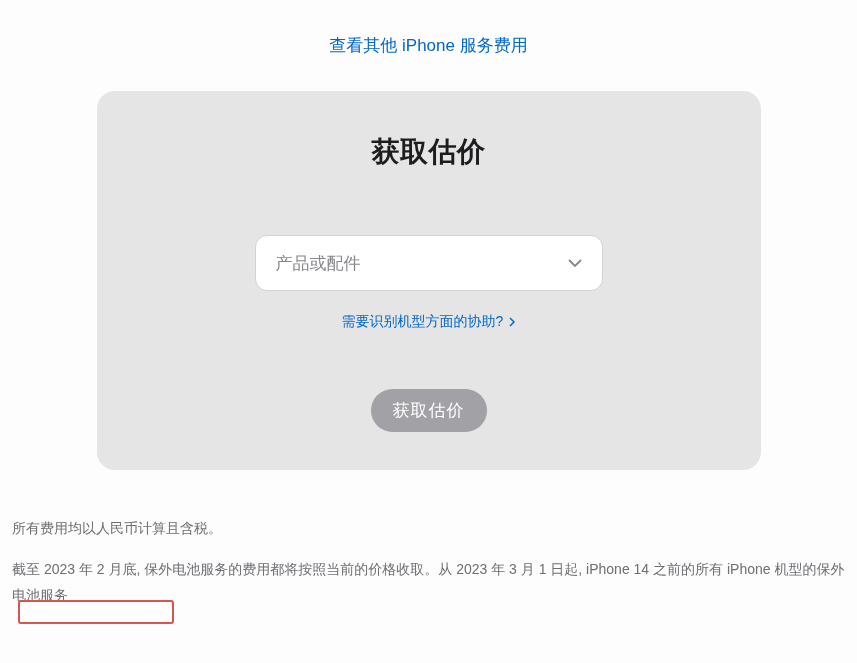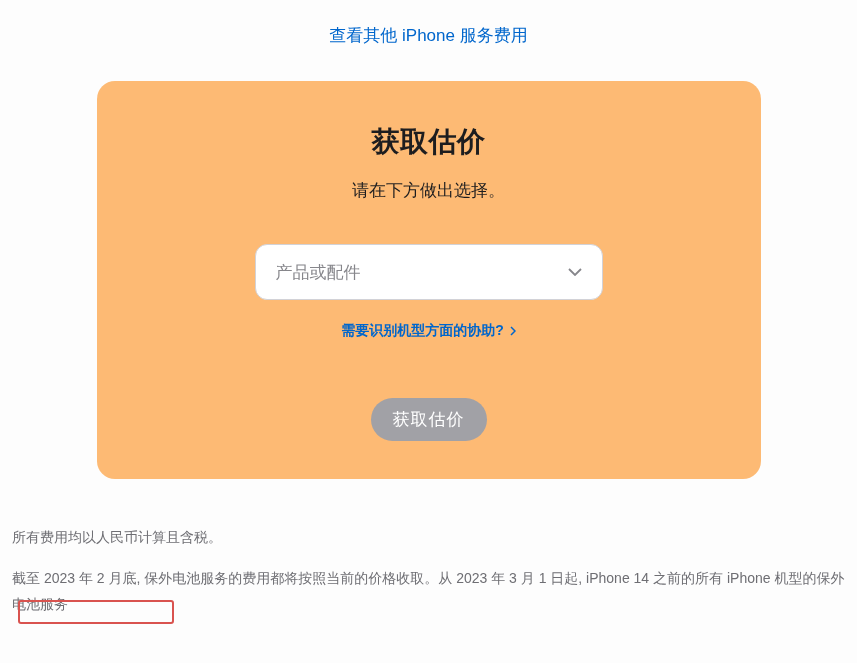--- a/index.html
+++ b/index.html
@@ -11,49 +11,49 @@
       width: 857px;
       height: 663px;
       background: #fdfdfd;
       font-family: -apple-system, BlinkMacSystemFont, "Segoe UI", "PingFang SC", "Microsoft YaHei", sans-serif;
       overflow: hidden;
     }
     .top-link {
       text-align: center;
       color: #0066cc;
       font-size: 17px;
-      padding-top: 24px;
+      padding-top: 34px;
       padding-bottom: 34px;
     }
     .top-link a {
       color: #0066cc;
       text-decoration: none;
       cursor: pointer;
     }
     .card {
       width: 664px;
       margin: 0 auto;
-      background: #fdba74;
+      background: #e5e5e5;
       border-radius: 18px;
       padding: 42px 40px 38px;
       text-align: center;
     }
     .card-title {
       font-size: 28px;
       font-weight: 600;
       color: #1d1d1f;
       letter-spacing: 0.5px;
     }
     .card-subtitle {
       font-size: 17px;
       color: #1d1d1f;
       margin-top: 18px;
     }
     .selects {
-      margin-top: 42px;
+      margin-top: 64px;
     }
     .select-wrap {
       position: relative;
       width: 348px;
       margin: 0 auto 16px;
     }
     .select-box {
       width: 100%;
       height: 56px;
       background: #fff;
@@ -79,21 +79,20 @@
       height: 8px;
     }
     .help-link {
       font-size: 14px;
       color: #0066cc;
       margin-top: 6px;
       display: inline-flex;
       align-items: center;
       cursor: pointer;
       gap: 6px;
-      font-weight: bold;
     }
     .help-link svg {
       width: 6px;
       height: 10px;
     }
     .estimate-btn {
       margin-top: 58px;
       display: inline-block;
       background: #a1a1a6;
       color: #fff;
@@ -130,21 +129,20 @@
   </style>
 </head>
 <body>
 
 <div class="top-link">
   <a>查看其他 iPhone 服务费用</a>
 </div>
 
 <div class="card">
   <div class="card-title">获取估价</div>
-  <div class="card-subtitle">请在下方做出选择。</div>
 
   <div class="selects">
     <div class="select-wrap">
       <div class="select-box">
         <span class="select-placeholder">产品或配件</span>
         <span class="chevron">
           <svg viewBox="0 0 14 8" fill="none" stroke="currentColor" stroke-width="1.8">
               <path d="M1 1l6 6 6-6"></path>
             </svg>
         </span>

